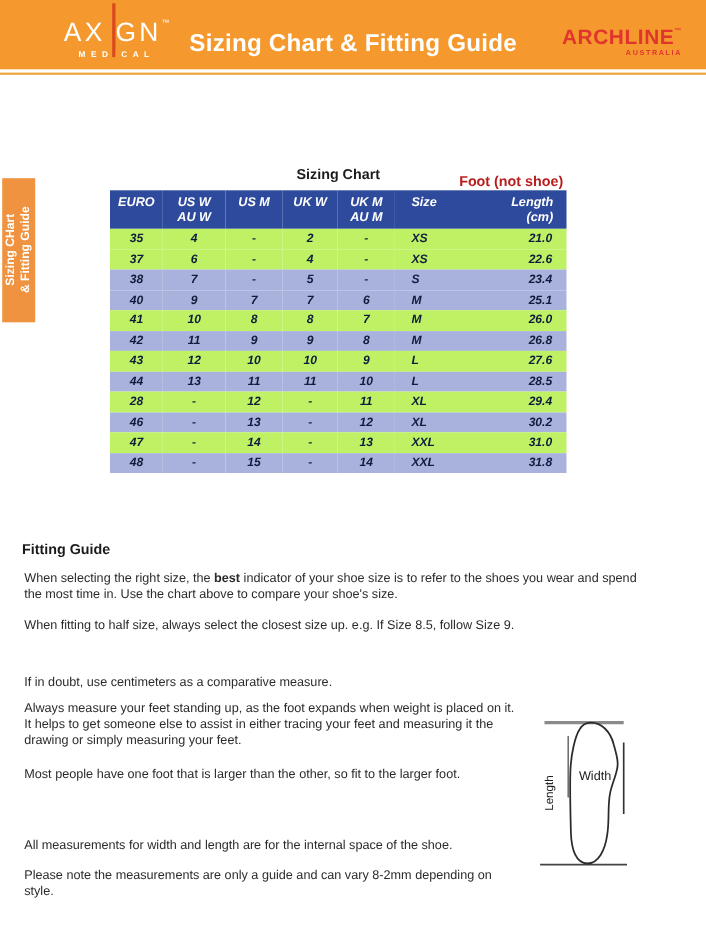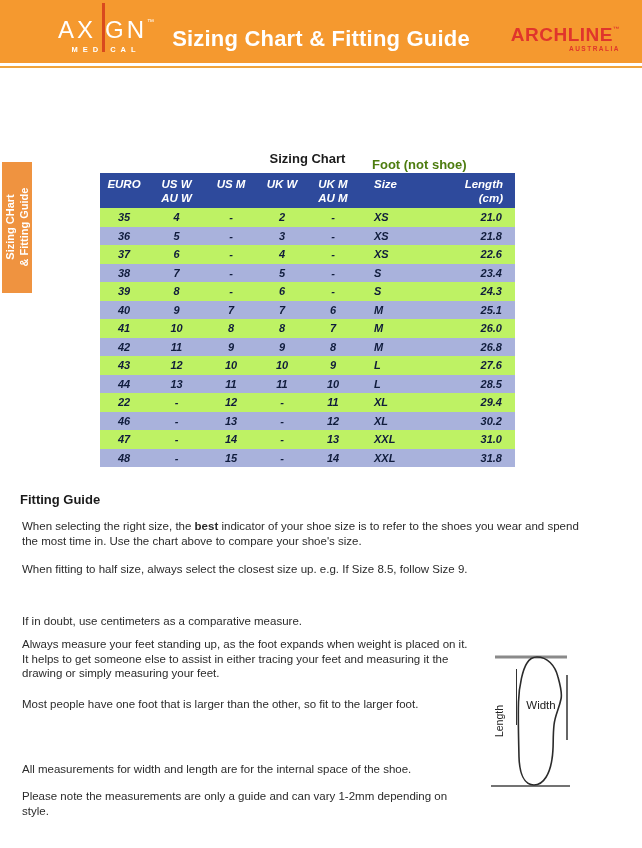--- a/index.html
+++ b/index.html
@@ -30,22 +30,22 @@
 
   
   .side-tab { position:absolute; left:2px; top:162px; width:30px; height:131px; background:#EF9340; }
   .side-tab-text { position:absolute; left:-50px; top:50px; width:131px; height:30px;
     transform:rotate(-90deg); text-align:center; color:#fff; font-size:11px;
     font-weight:bold; line-height:14px; }
 
   
   .chart-title { position:absolute; left:100px; top:151px; width:415px; text-align:center;
     font-size:13px; font-weight:bold; color:#1c1c1c; }
-  .foot-note { position:absolute; left:372px; top:157px; width:140px; text-align:left;
-    font-size:13px; font-weight:bold; color:#4d7c0f; }
+  .foot-note { position:absolute; left:372px; top:157px; width:140px; text-align:right;
+    font-size:13px; font-weight:bold; color:#b91c1c; }
 
   table.sizing { position:absolute; left:100px; top:173px; width:415px; border-collapse:collapse; table-layout:fixed;font-style:italic; }
   table.sizing th { background:#2E4A9C; color:#fff; font-size:11.5px; line-height:14px;
     font-weight:bold; vertical-align:top; padding:4px 2px 3px 2px; text-align:center; }
   table.sizing th.col5 { text-align:left; padding-left:15px; }
   table.sizing th.col6 { text-align:right; padding-right:12px; }
   table.sizing td { font-size:11px; font-weight:bold; color:#101C3C; text-align:center;
     height:18.5px; padding:0 2px; }
   table.sizing td.col5 { text-align:left; padding-left:15px; }
   table.sizing td.col6 { text-align:right; padding-right:13px; }
@@ -119,56 +119,38 @@
     <tbody>
         <tr class="row-teal">
           <td class="col0">35</td>
           <td class="col1">4</td>
           <td class="col2">-</td>
           <td class="col3">2</td>
           <td class="col4">-</td>
           <td class="col5">XS</td>
           <td class="col6">21.0</td>
         </tr>
-        <tr class="row-light">
-          <td class="col0">36</td>
-          <td class="col1">5</td>
-          <td class="col2">-</td>
-          <td class="col3">3</td>
-          <td class="col4">-</td>
-          <td class="col5">XS</td>
-          <td class="col6">21.8</td>
-        </tr>
         <tr class="row-teal">
           <td class="col0">37</td>
           <td class="col1">6</td>
           <td class="col2">-</td>
           <td class="col3">4</td>
           <td class="col4">-</td>
           <td class="col5">XS</td>
           <td class="col6">22.6</td>
         </tr>
         <tr class="row-light">
           <td class="col0">38</td>
           <td class="col1">7</td>
           <td class="col2">-</td>
           <td class="col3">5</td>
           <td class="col4">-</td>
           <td class="col5">S</td>
           <td class="col6">23.4</td>
         </tr>
-        <tr class="row-teal">
-          <td class="col0">39</td>
-          <td class="col1">8</td>
-          <td class="col2">-</td>
-          <td class="col3">6</td>
-          <td class="col4">-</td>
-          <td class="col5">S</td>
-          <td class="col6">24.3</td>
-        </tr>
         <tr class="row-light">
           <td class="col0">40</td>
           <td class="col1">9</td>
           <td class="col2">7</td>
           <td class="col3">7</td>
           <td class="col4">6</td>
           <td class="col5">M</td>
           <td class="col6">25.1</td>
         </tr>
         <tr class="row-teal">
@@ -201,21 +183,21 @@
         <tr class="row-light">
           <td class="col0">44</td>
           <td class="col1">13</td>
           <td class="col2">11</td>
           <td class="col3">11</td>
           <td class="col4">10</td>
           <td class="col5">L</td>
           <td class="col6">28.5</td>
         </tr>
         <tr class="row-teal">
-          <td class="col0">22</td>
+          <td class="col0">28</td>
           <td class="col1">-</td>
           <td class="col2">12</td>
           <td class="col3">-</td>
           <td class="col4">11</td>
           <td class="col5">XL</td>
           <td class="col6">29.4</td>
         </tr>
         <tr class="row-light">
           <td class="col0">46</td>
           <td class="col1">-</td>
@@ -247,21 +229,21 @@
   </table>
 
   <div class="h-center" style="top:492px">Fitting Guide</div>
   <div class="para" style="top:519px"><span>When selecting the right size, the </span><b>best</b><span> indicator of your shoe size is to refer to the shoes you wear and spend the most time in. Use the chart above to compare your shoe's size.</span></div>
   <div class="para" style="top:562px">When fitting to half size, always select the closest size up. e.g. If Size 8.5, follow Size 9.</div>
 
   <div class="para" style="top:614px">If in doubt, use centimeters as a comparative measure.</div>
   <div class="para narrow" style="top:637px">Always measure your feet standing up, as the foot expands when weight is placed on it. It helps to get someone else to assist in either tracing your feet and measuring it the drawing or simply measuring your feet.</div>
   <div class="para" style="top:697px">Most people have one foot that is larger than the other, so fit to the larger foot.</div>
   <div class="para" style="top:762px">All measurements for width and length are for the internal space of the shoe.</div>
-  <div class="para narrow" style="top:789px">Please note the measurements are only a guide and can vary 1-2mm depending on style.</div>
+  <div class="para narrow" style="top:789px">Please note the measurements are only a guide and can vary 8-2mm depending on style.</div>
 
   <svg class="foot-diagram" viewBox="0 0 112 148">
     <line x1="8" y1="10" x2="80" y2="10" stroke="#8a8a8a" stroke-width="3"></line>
     <line x1="4" y1="139" x2="83" y2="139" stroke="#444444" stroke-width="1.5"></line>
     <path d="M 50 10 C 60 10 68 18 71 30 C 73.5 39 75.5 46 74 52 C 72 62 68 68 67 78 C 65.5 92 67 100 65 112 C 63 126 57 138 47 138 C 37 138 32.5 126 32 110 C 31.6 94 31 70 31.5 55 C 32 38 36 22 40 16 C 43 11 46 10 50 10 Z" fill="none" stroke="#2b2b2b" stroke-width="1.6"></path>
     <line x1="29.5" y1="22" x2="29.5" y2="78" stroke="#333333" stroke-width="1"></line>
     <line x1="80" y1="28" x2="80" y2="93" stroke="#333333" stroke-width="1.5"></line>
     <text x="54" y="62" text-anchor="middle" font-size="11.5">Width</text>
     <text x="16" y="74" text-anchor="middle" font-size="10.5" transform="rotate(-90 16 74)">Length</text>
   </svg>

